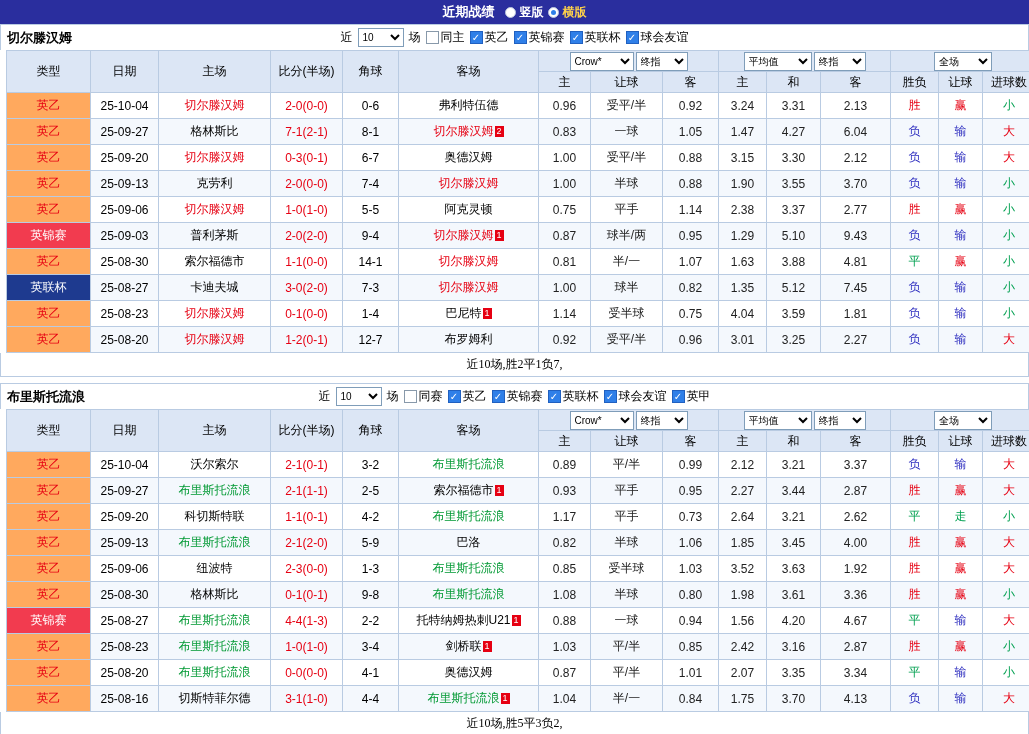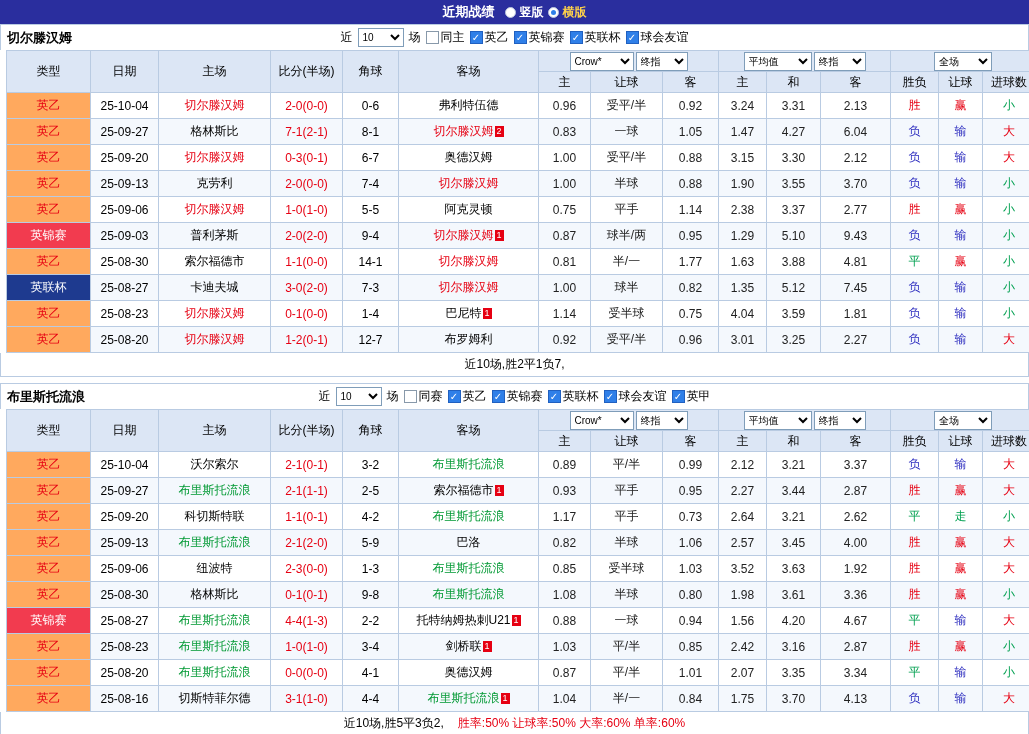--- a/index.html
+++ b/index.html
@@ -64,21 +64,21 @@
     display:inline-block; background:var(--win-red,#e60012); color:#fff;
     font-size:9px; line-height:11px; min-width:9px; padding:0 1px;
     margin-left:1px; vertical-align:top; margin-top:3px;
   }
   td.res.r-red{ color:var(--win-red,#e60012); }
   td.res.r-blue{ color:var(--lose-blue,#3030c0); }
   td.res.r-green{ color:var(--draw-green,#00a050); }
 
   .summary{
     height:24px; border:1px solid var(--grid-border,#b9cbe2); border-top:0;
-    display:flex; align-items:center; justify-content:center; gap:14px; background:#fff;
+    display:flex; align-items:center; justify-content:center; gap:14px; background:#fff;font-family:Liberation Serif, serif;
   }
   .s-stats{ color:var(--win-red,#e60012); }
 
   select{
     font-family:inherit; font-size:10px; height:19px;
     border:1px solid #7f9db9; background:#fff; color:#000;
   }
 </style>
 </head>
 <body>
@@ -270,21 +270,21 @@
           </tr>
           <tr>
             <td class="league ly">英乙</td>
             <td class="date">25-08-30</td>
             <td class="teamcell"><span class="team">索尔福德市</span></td>
             <td class="score">1-1(0-0)</td>
             <td class="corner">14-1</td>
             <td class="teamcell"><span class="team" style="color: rgb(230, 0, 18);">切尔滕汉姆</span></td>
             <td class="odds">0.81</td>
             <td class="odds">半/一</td>
-            <td class="odds">1.77</td>
+            <td class="odds">1.07</td>
             <td class="odds">1.63</td>
             <td class="odds">3.88</td>
             <td class="odds">4.81</td>
             <td class="res r-green">平</td>
             <td class="res r-red">赢</td>
             <td class="res r-green">小</td>
           </tr>
           <tr>
             <td class="league ll">英联杯</td>
             <td class="date">25-08-27</td>
@@ -472,21 +472,21 @@
           <tr>
             <td class="league ly">英乙</td>
             <td class="date">25-09-13</td>
             <td class="teamcell"><span class="team" style="color: rgb(0, 153, 51);">布里斯托流浪</span></td>
             <td class="score">2-1(2-0)</td>
             <td class="corner">5-9</td>
             <td class="teamcell"><span class="team">巴洛</span></td>
             <td class="odds">0.82</td>
             <td class="odds">半球</td>
             <td class="odds">1.06</td>
-            <td class="odds">2.57</td>
+            <td class="odds">1.85</td>
             <td class="odds">3.45</td>
             <td class="odds">4.00</td>
             <td class="res r-red">胜</td>
             <td class="res r-red">赢</td>
             <td class="res r-red">大</td>
           </tr>
           <tr>
             <td class="league ly">英乙</td>
             <td class="date">25-09-06</td>
             <td class="teamcell"><span class="team">纽波特</span></td>
@@ -585,16 +585,15 @@
             <td class="odds">3.70</td>
             <td class="odds">4.13</td>
             <td class="res r-blue">负</td>
             <td class="res r-blue">输</td>
             <td class="res r-red">大</td>
           </tr>
         </tbody>
       </table>
       <div class="summary">
         <span class="s-plain">近10场,胜5平3负2,</span>
-        <span class="s-stats">胜率:50% 让球率:50% 大率:60% 单率:60%</span>
       </div>
     </div>
   </div>
 
 </body></html>

